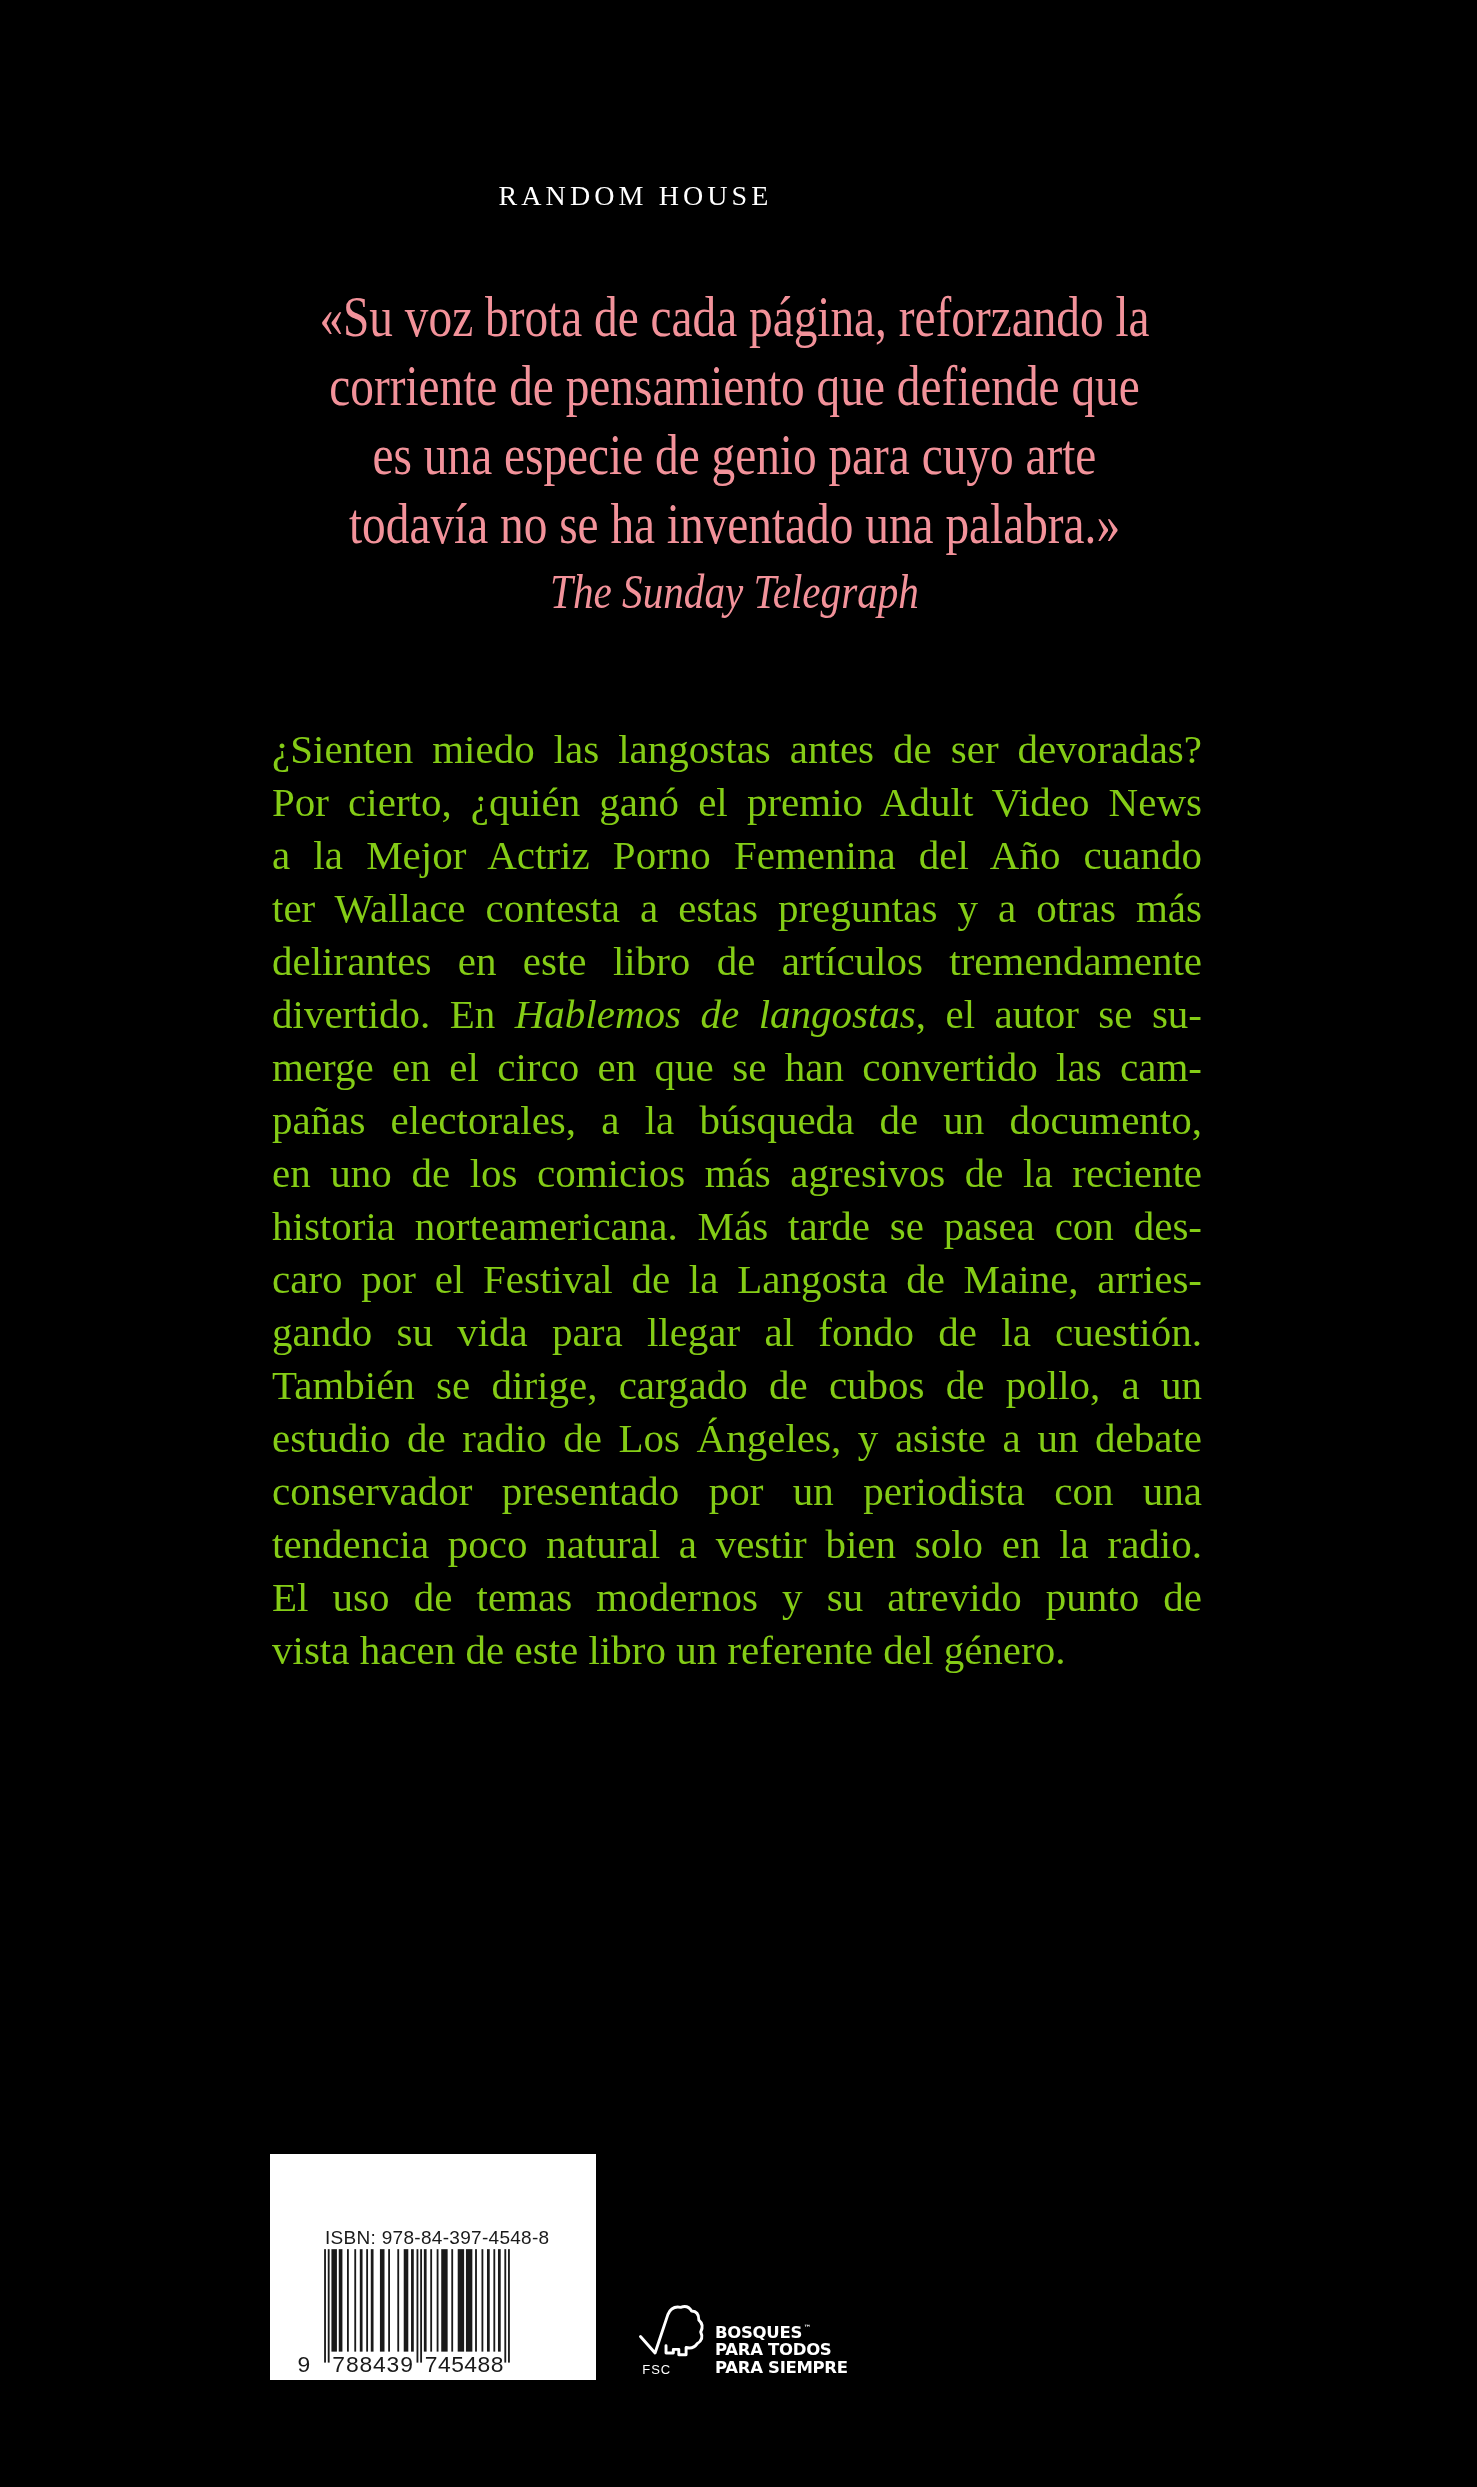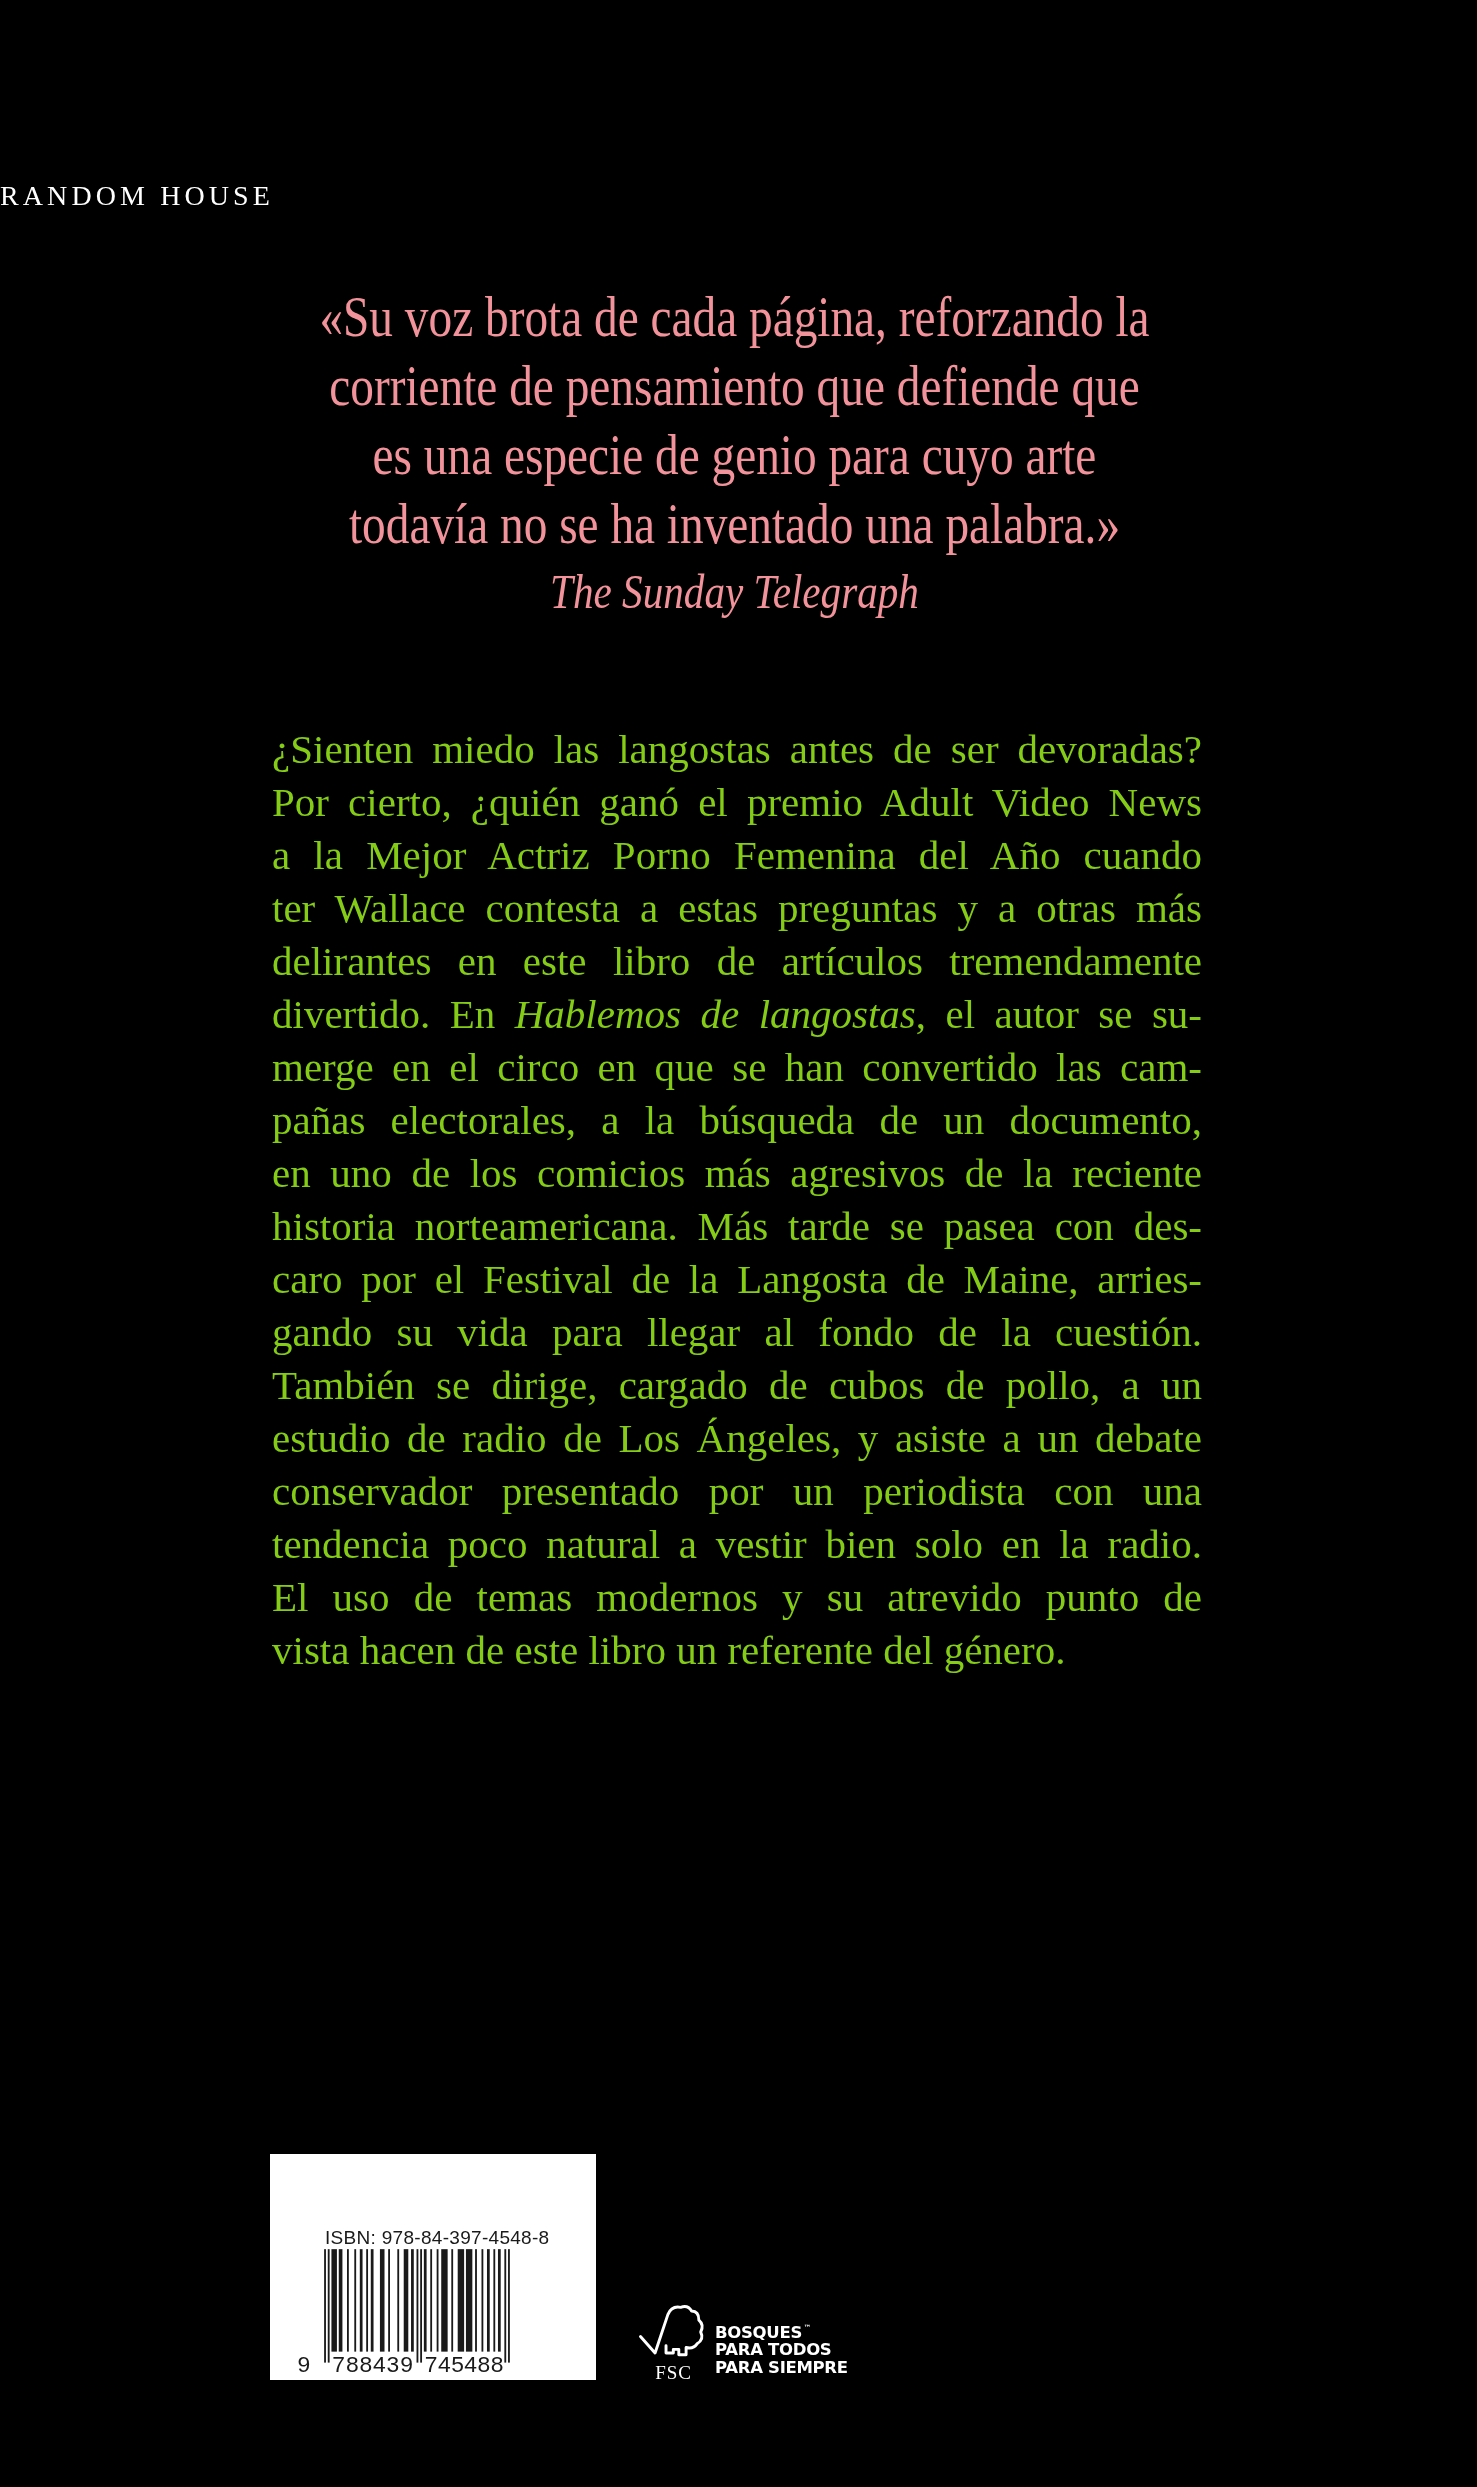--- a/index.html
+++ b/index.html
@@ -12,21 +12,21 @@
       height: 2487px;
       position: relative;
       overflow: hidden;
       color: #ffffff;
     }
     .publisher {
       position: absolute;
       left: 0;
       width: 1271px;
       top: 177px;
-      text-align: left;
+      text-align: center;
       font-family: "Liberation Serif", "DejaVu Serif", serif;
       font-size: 28px;
       letter-spacing: 4.1px;
       color: #ffffff;
       line-height: 37px;
     }
     .quote {
       position: absolute;
       left: 179px;
       width: 1111px;
@@ -138,25 +138,24 @@
       font-size: 7.3px;
       vertical-align: top;
       position: relative;
       top: -5.5px;
       left: 1.8px;
     }
     .fsc-label {
       position: absolute;
       left: 7.3px;
       top: 62px;
-      font-family: Liberation Serif, serif;
-      font-size: 19px;
+      font-family: Liberation Sans, sans-serif;
+      font-size: 13px;
       color: #ffffff;
       letter-spacing: 0.9px;
-      margin-left: 13px;
     }
   </style>
 </head>
 <body>
 
 <div>
 
   <div class="publisher">RANDOM HOUSE</div>
 
   <div class="quote">

